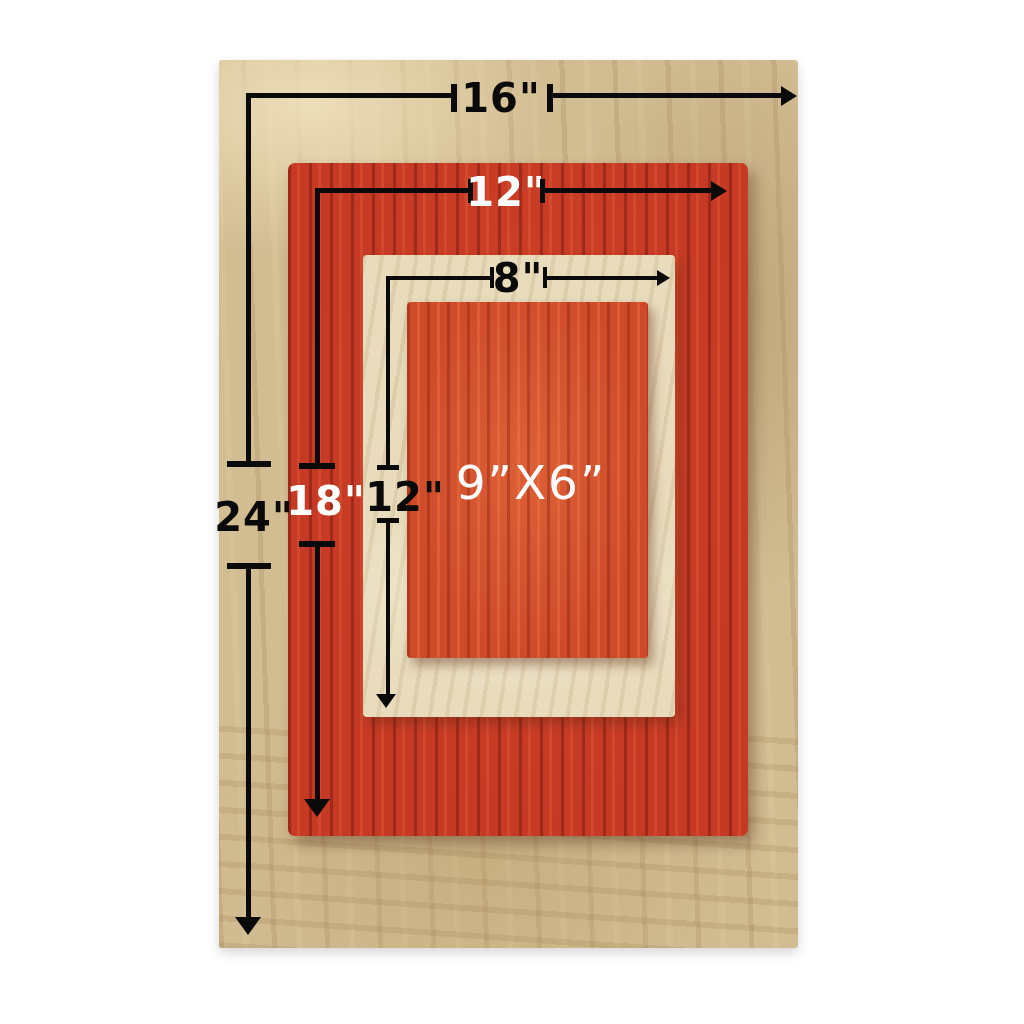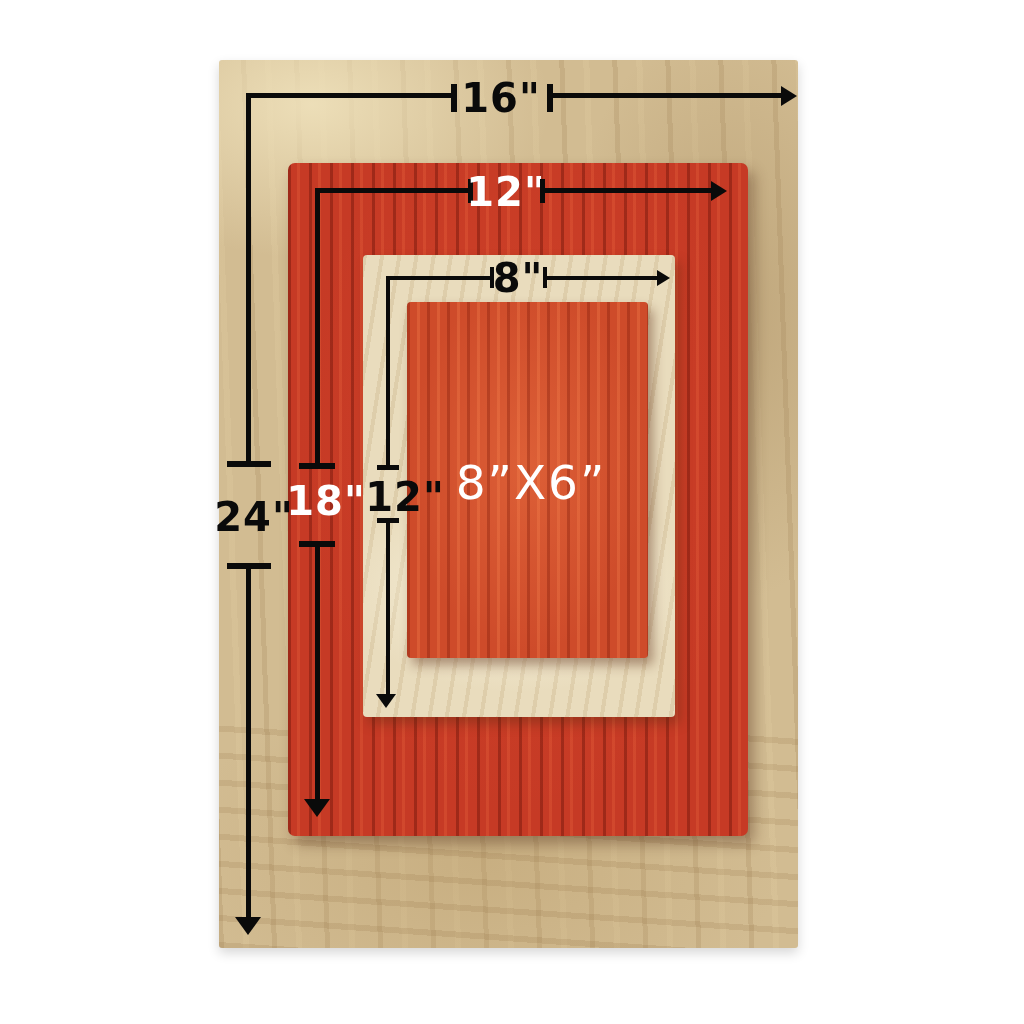--- a/index.html
+++ b/index.html
@@ -115,15 +115,15 @@
   <div class="seg" style="left:547px;top:276px;width:110px;height:4px;"></div>
   <div class="arr-r sm" style="left:657px;top:270px;"></div>
 
   <div class="seg" style="left:386px;top:276px;width:4px;height:190px;"></div>
   <div class="cbar" style="left:377px;top:465px;width:22px;height:5px;"></div>
   <div class="dlabel" style="left:405px;top:497px;">12"</div>
   <div class="cbar" style="left:377px;top:518px;width:22px;height:5px;"></div>
   <div class="seg" style="left:386px;top:523px;width:4px;height:171px;"></div>
   <div class="arr-d sm" style="left:376px;top:694px;"></div>
 
-  <div class="dlabel white center-size" style="left:531px;top:482px;">8”X6”</div>
+  <div class="dlabel white center-size" style="left:531px;top:482px;">9”X6”</div>
 
 </div>
 
 </body></html>

